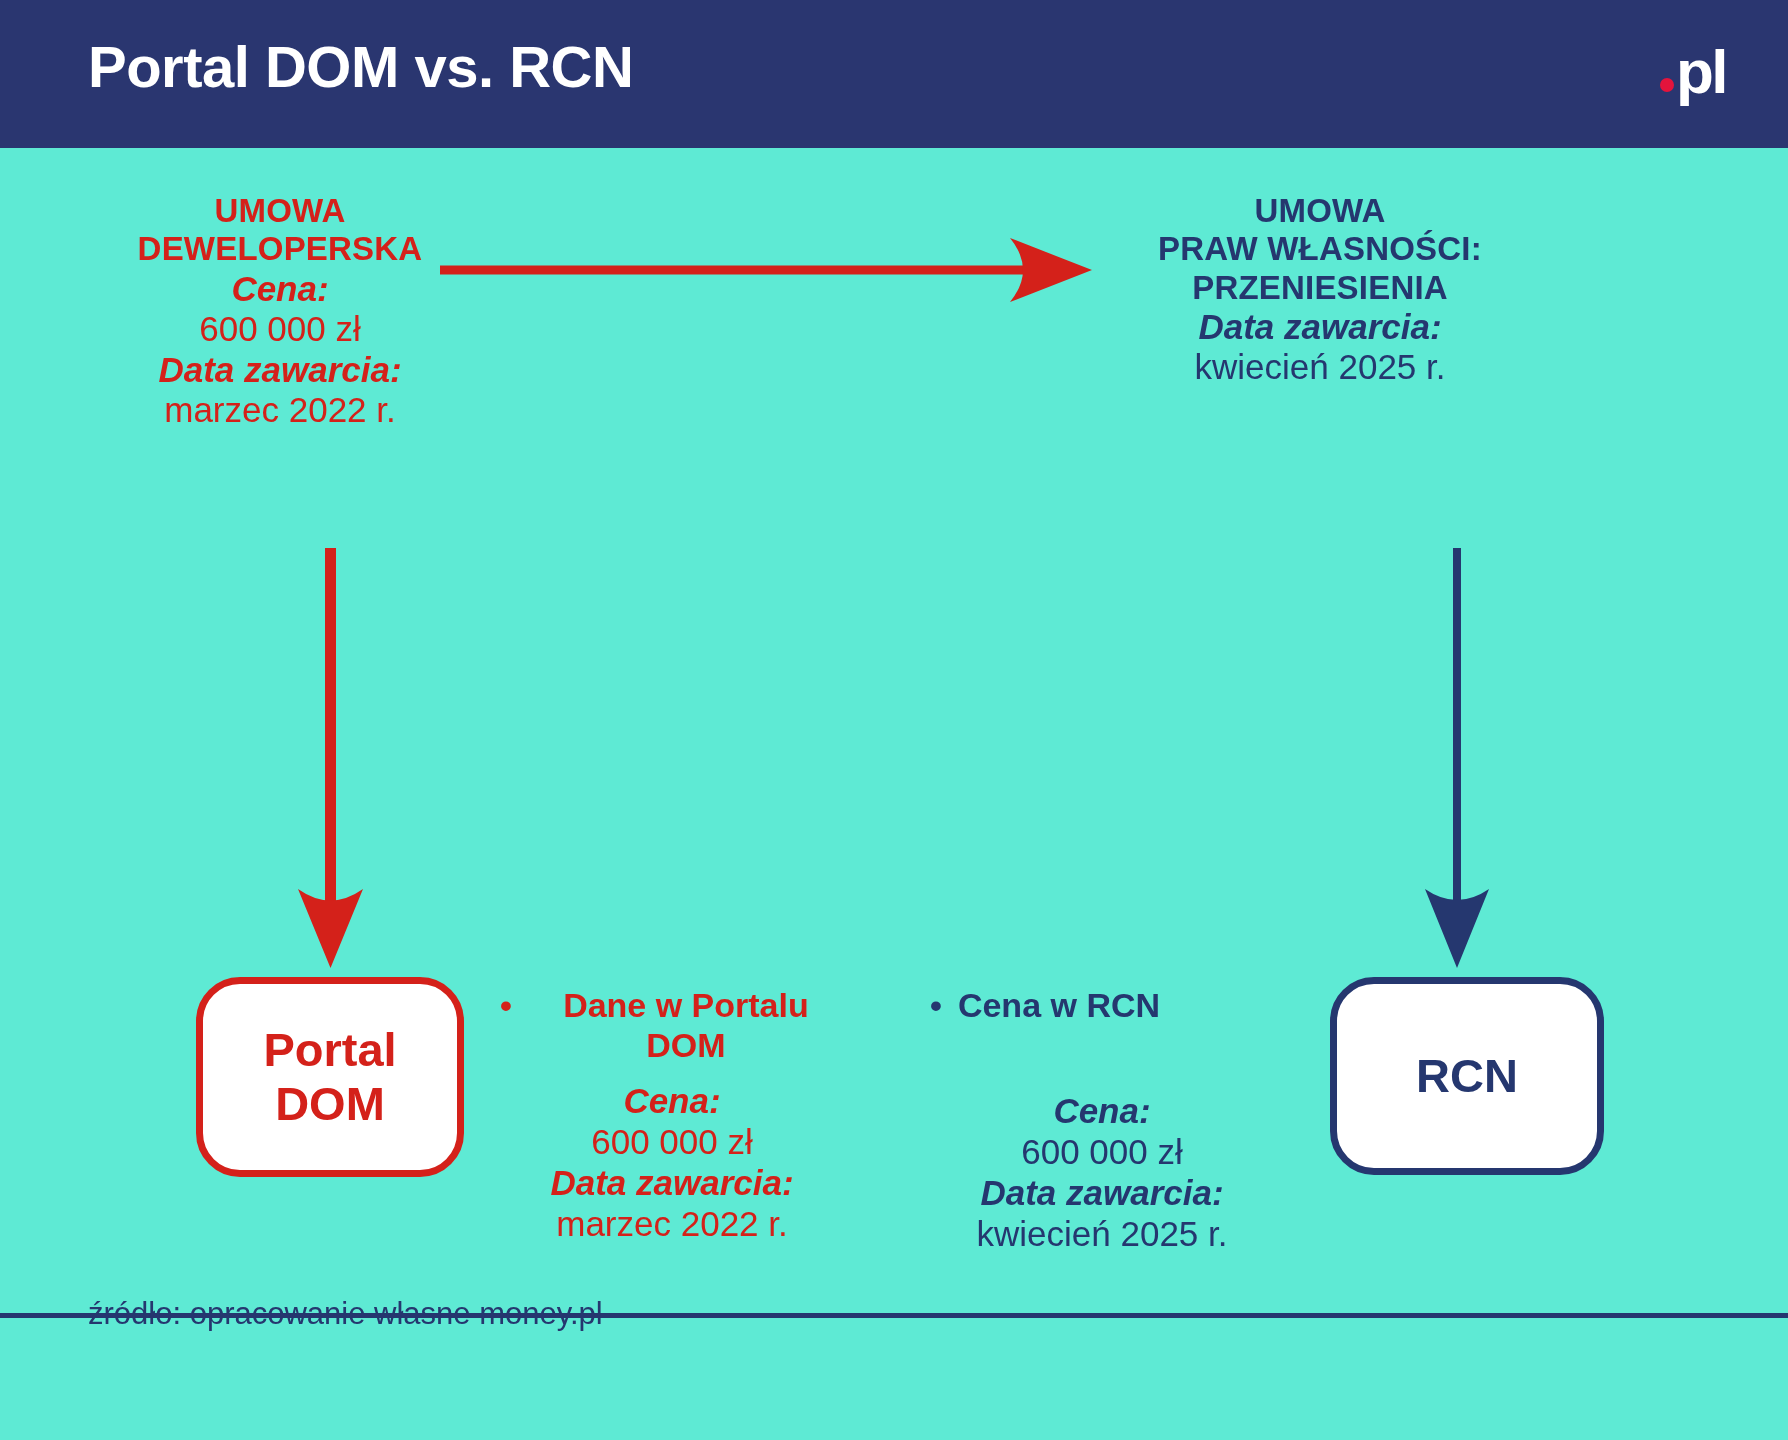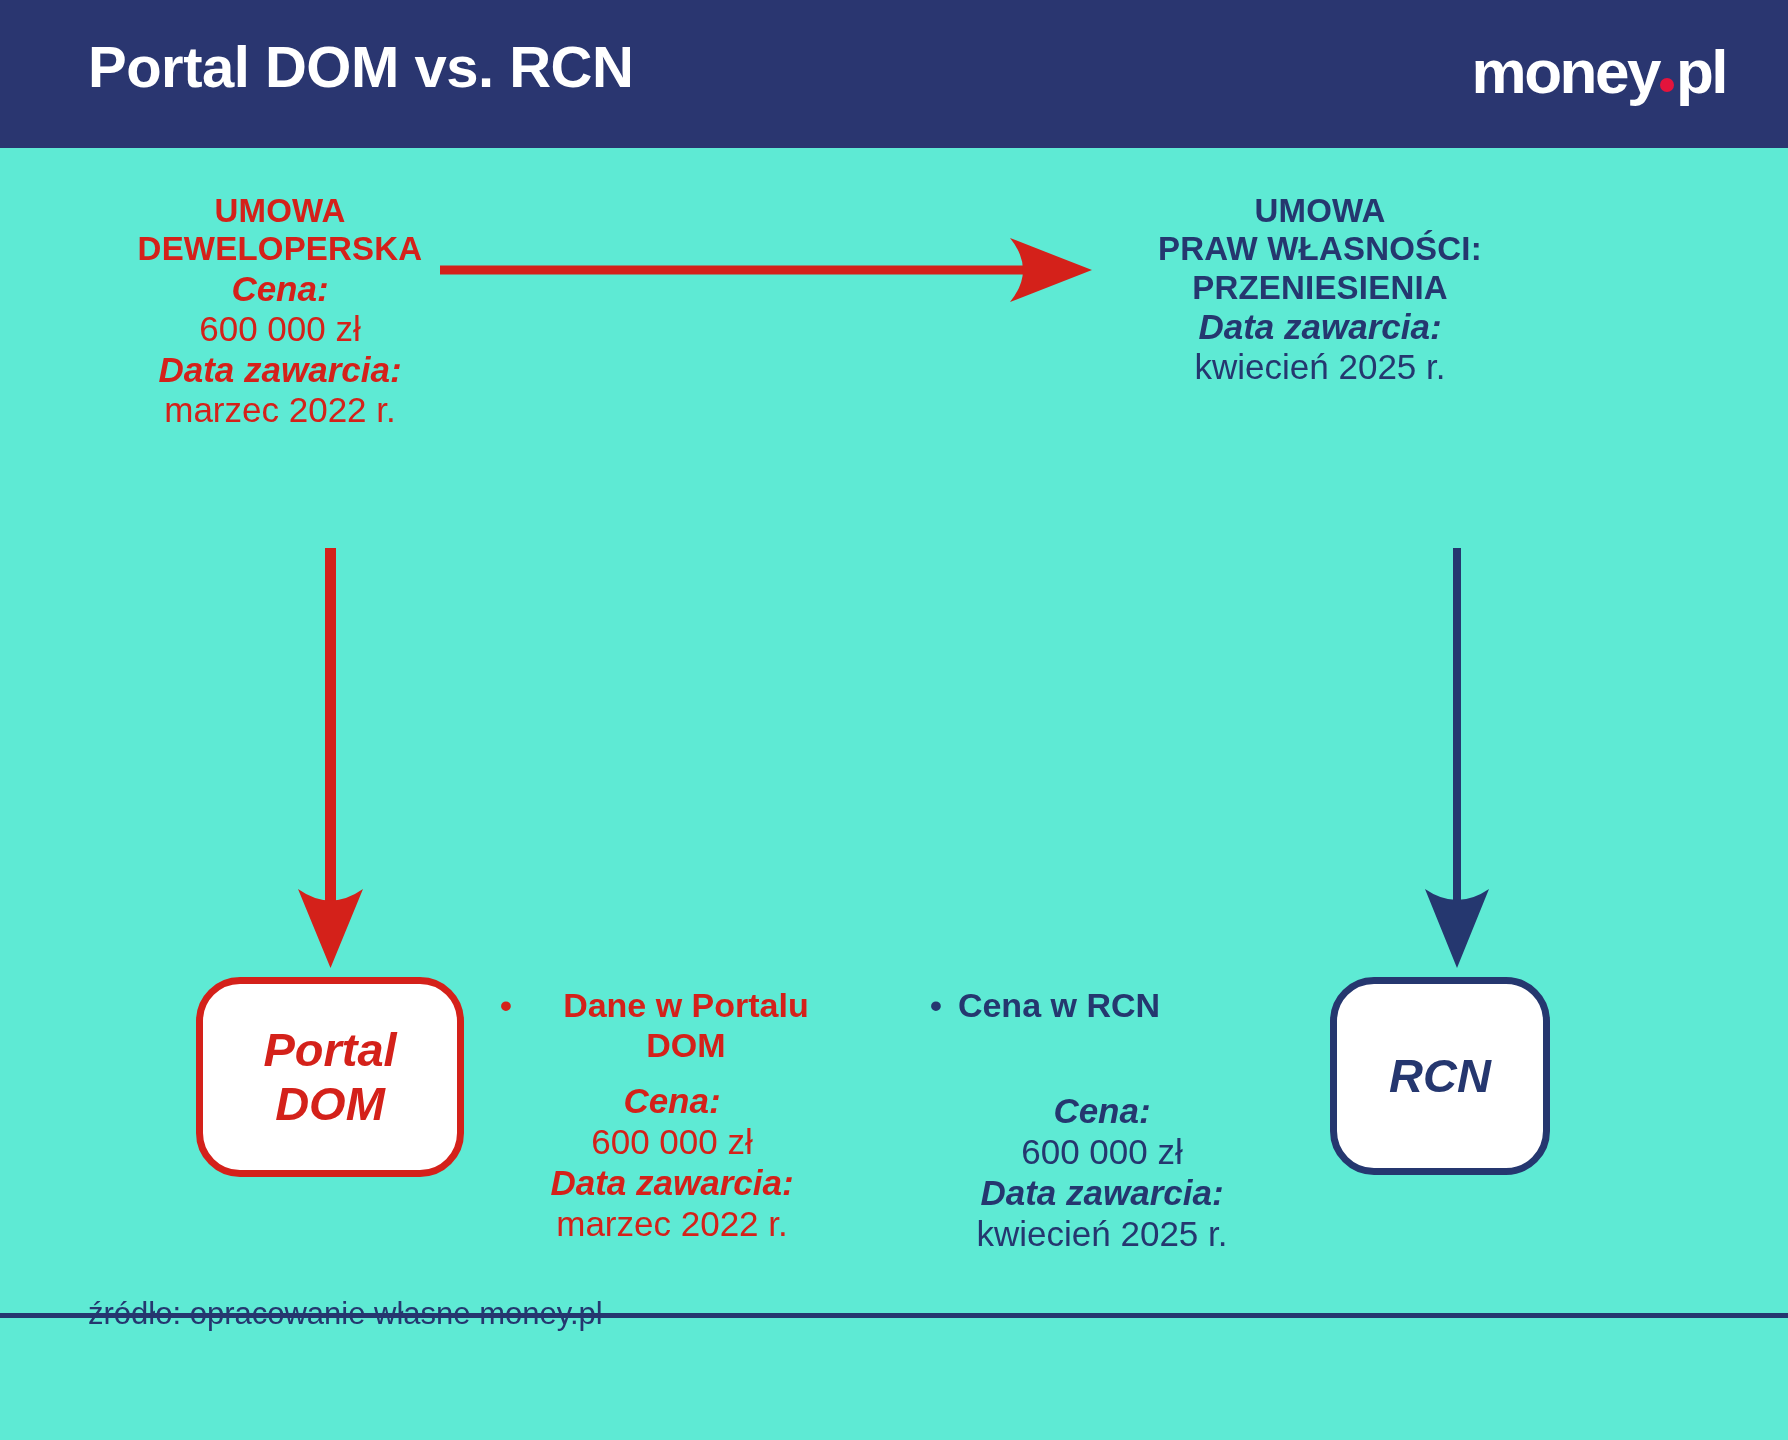--- a/index.html
+++ b/index.html
@@ -92,32 +92,31 @@
   .node-box {
     position: absolute;
     display: flex;
     align-items: center;
     justify-content: center;
     text-align: center;
     border-radius: 44px;
     background: #ffffff;
     font-weight: bold;
     line-height: 1.14;
-    font-style: italic;
   }
   #box-portal-dom {
     left: 196px; top: 977px;
     width: 268px; height: 200px;
     border: 7px solid #d4211a;
     color: #d4211a;
     font-size: 47px;
   }
   #box-rcn {
     left: 1330px; top: 977px;
-    width: 220px; height: 198px;
+    width: 274px; height: 198px;
     border: 7px solid #25376f;
     color: #25376f;
     font-size: 47px;
   }
 
   
   .bullet-col { position: absolute; }
   .bullet-row {
     display: flex;
     align-items: flex-start;
@@ -160,21 +159,20 @@
   }
 </style>
 </head>
 <body>
 
 <div id="page">
 
   <div id="header">
     <div id="header-title">Portal DOM vs. RCN</div>
     <div id="brand-logo">
-      <span>money</span>
       <span class="logo-dot"></span>
       <span>pl</span>
     </div>
   </div>
 
   <div class="textblock red" id="umowa-deweloperska">
     <div class="caps">UMOWA</div>
     <div class="caps">DEWELOPERSKA</div>
     <div class="body tl-bold">Cena:</div>
     <div class="body tl-reg">600 000 zł</div>

